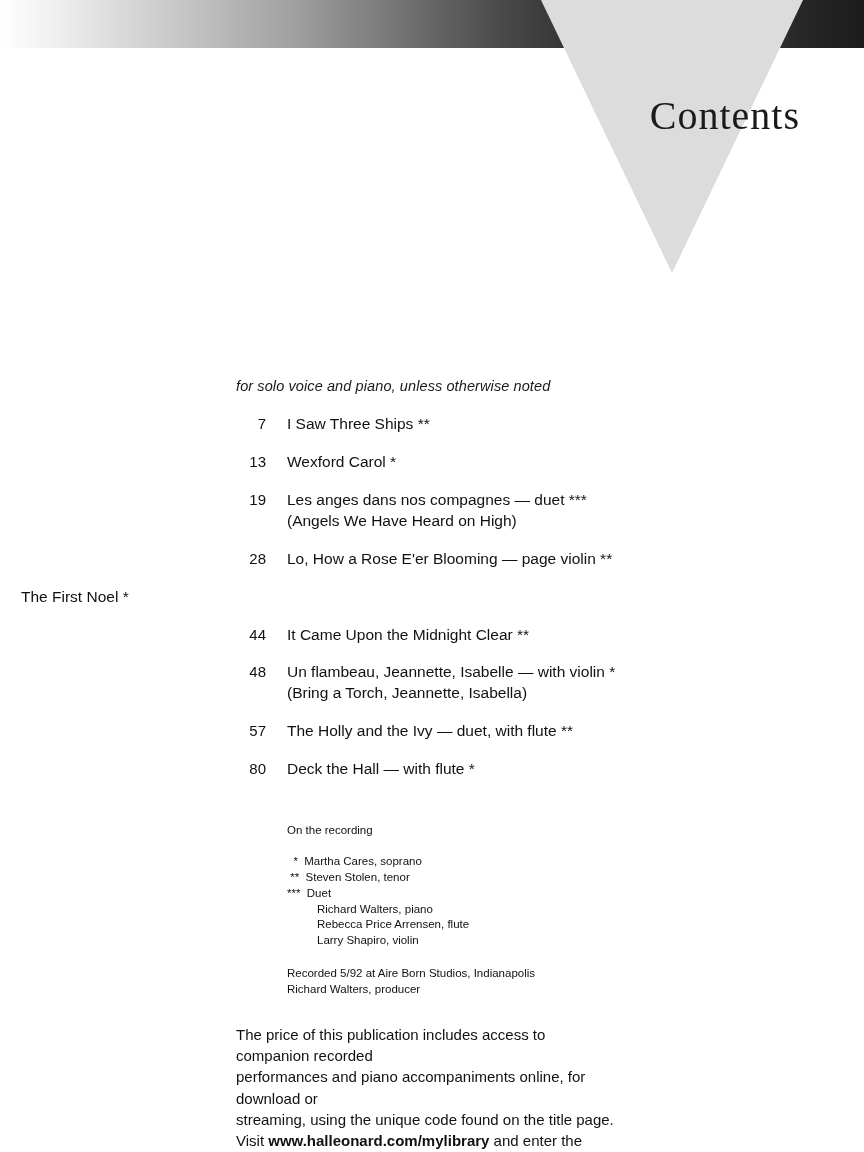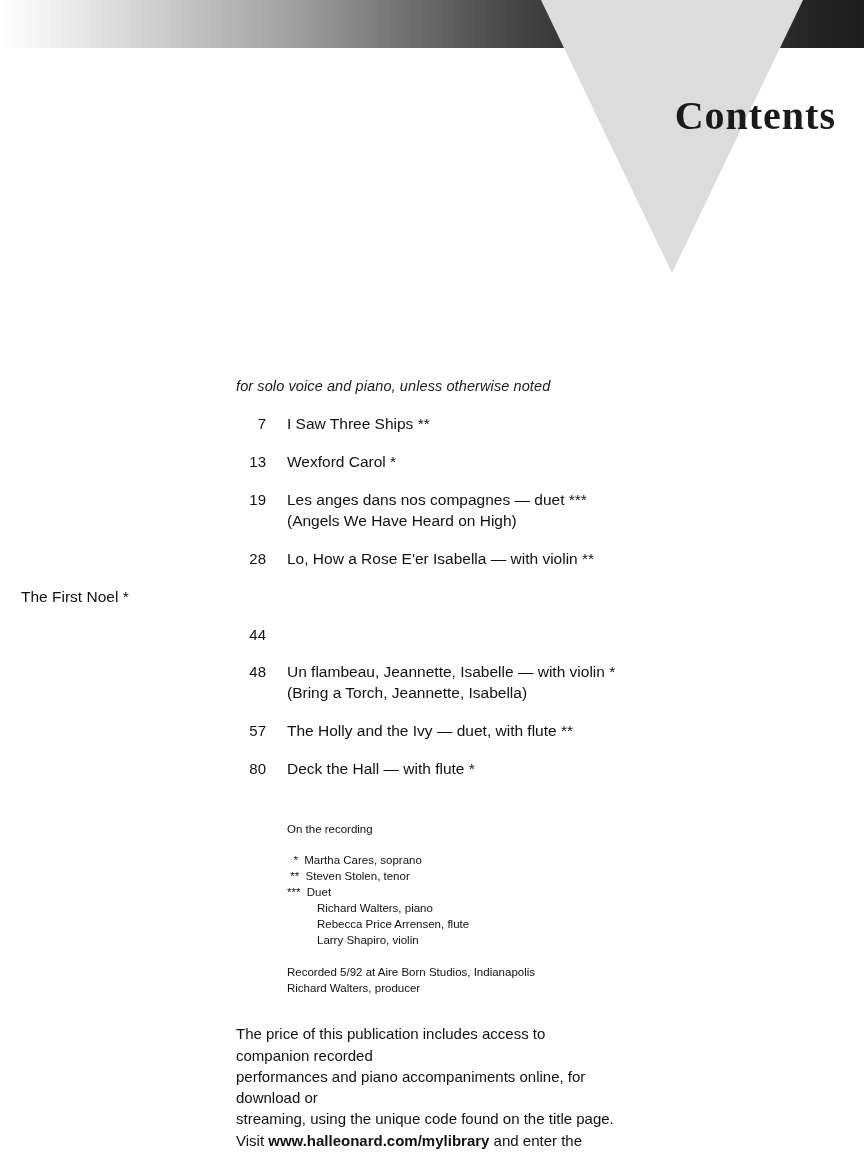--- a/index.html
+++ b/index.html
@@ -52,22 +52,21 @@
   .contents-title {
     position: absolute;
     top: 92px;
     left: 0;
     width: 800px;
     text-align: right;
     font-family: "Liberation Serif", serif;
     font-size: 40px;
     letter-spacing: 1px;
     color: #1a1a1a;
-    font-weight: bold;
-    padding-left: 36px;
+    font-weight: normal;
   }
 
   
   .content-wrap {
     position: absolute;
     top: 378px;
     left: 0;
     width: 828px;
   }
 
@@ -161,32 +160,35 @@
       <div class="toc-page">19</div>
       <div class="toc-title">
         <span>Les anges dans nos compagnes — duet ***</span>
         <span class="toc-sub">(Angels We Have Heard on High)</span>
       </div>
     </div>
 
     <div class="toc-row">
       <div class="toc-page">28</div>
       <div class="toc-title">
-        <span>Lo, How a Rose E'er Isabella — with violin **</span>
+        <span>Lo, How a Rose E'er Blooming — page violin **</span>
       </div>
     </div>
 
     <div class="toc-row">
       <div class="toc-title">
         <span>The First Noel *</span>
       </div>
     </div>
 
     <div class="toc-row">
       <div class="toc-page">44</div>
+      <div class="toc-title">
+        <span>It Came Upon the Midnight Clear **</span>
+      </div>
     </div>
 
     <div class="toc-row">
       <div class="toc-page">48</div>
       <div class="toc-title">
         <span>Un flambeau, Jeannette, Isabelle — with violin *</span>
         <span class="toc-sub">(Bring a Torch, Jeannette, Isabella)</span>
       </div>
     </div>
 

